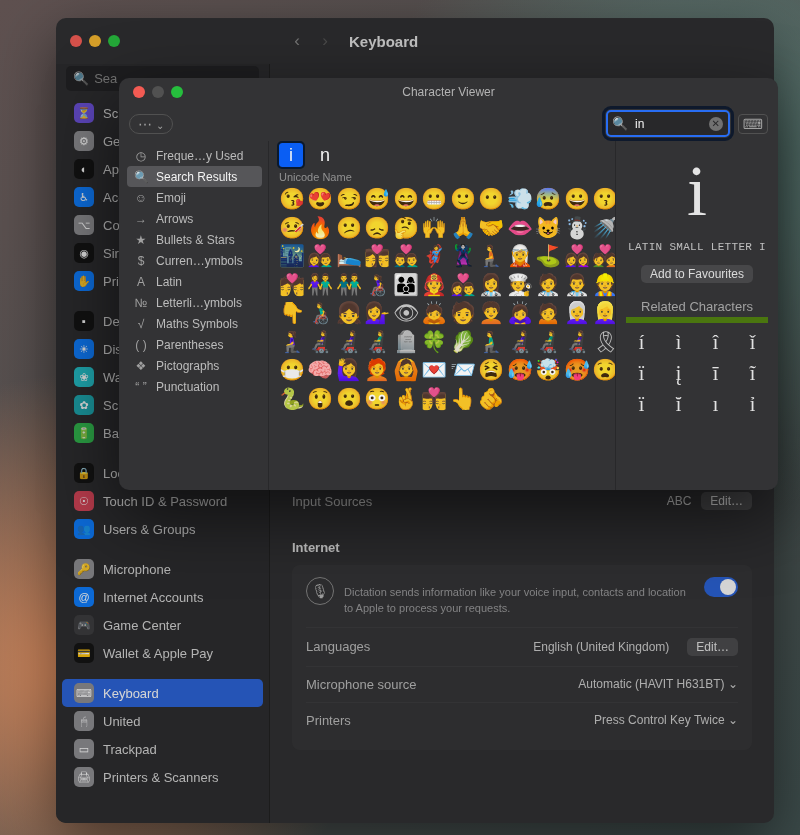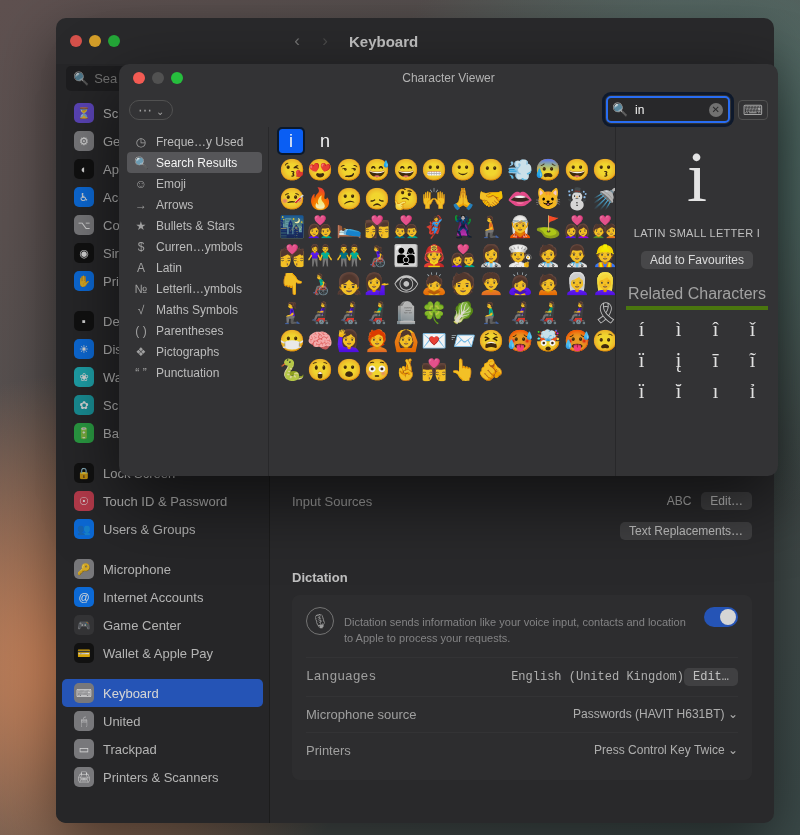--- a/index.html
+++ b/index.html
@@ -26,21 +26,21 @@
   .section-title{color:#e4e4e4;font-weight:600;margin:20px 0 10px;}
   .row{display:flex;align-items:center;justify-content:space-between;padding:10px 0;border-top:1px solid #3a3a3c;}
   .row:first-of-type{border-top:0;}
   .btn{background:#4a4a4c;border-radius:5px;padding:2px 9px;color:#e5e5e5;font-size:12px;}
   .toggle{width:34px;height:20px;background:#2962d9;border-radius:10px;position:relative;}
   .toggle::after{content:"";position:absolute;width:16px;height:16px;background:#fff;border-radius:50%;top:2px;right:2px;}
   .pop{font-size:12px;color:#cfcfcf;}
   .dict-box{background:#333335;border-radius:8px;padding:12px 14px;margin-top:6px;}
   .dict-icon{width:26px;height:26px;border:1.5px solid #888;border-radius:50%;display:flex;align-items:center;justify-content:center;margin-right:10px;color:#bbb;font-size:14px;}
   
-  .win-char{position:absolute;left:119px;top:64px;width:659px;height:412px;background:#353537;border-radius:10px;box-shadow:0 25px 70px rgba(0,0,0,.6);display:flex;flex-direction:column;overflow:hidden;}
+  .win-char{position:absolute;left:119px;top:78px;width:659px;height:412px;background:#353537;border-radius:10px;box-shadow:0 25px 70px rgba(0,0,0,.6);display:flex;flex-direction:column;overflow:hidden;}
   .cv-titlebar{height:28px;display:flex;align-items:center;position:relative;}
   .cv-title{position:absolute;left:0;right:0;text-align:center;color:#bcbcbc;font-size:12px;}
   .cv-toolbar{height:35px;display:flex;align-items:center;padding:0 10px;gap:8px;}
   .cv-menu-btn{color:#aaa;border:1px solid #555;border-radius:12px;padding:1px 8px;font-size:14px;}
   .cv-spacer{flex:1;}
   .cv-search{width:110px;height:23px;background:#2a2a2c;border:2px solid #2a72ff;border-radius:5px;display:flex;align-items:center;padding:0 5px;color:#ccc;outline:3px solid #0e1a2e;outline-offset:1px;}
   .cv-search input{flex:1;background:none;border:0;outline:0;color:#fff;font-size:12px;min-width:0;}
   .cv-clear{width:14px;height:14px;background:#777;border-radius:50%;display:flex;align-items:center;justify-content:center;color:#2a2a2c;font-size:10px;}
   .cv-kbd{color:#aaa;font-size:14px;border:1px solid #555;border-radius:4px;padding:1px 4px;}
   .cv-body{flex:1;display:flex;overflow:hidden;}
@@ -50,23 +50,23 @@
   .cv-cat .ci{width:14px;text-align:center;color:#a8a8a8;font-size:12px;}
   .cv-main{flex:1;padding:2px 4px 2px 10px;overflow:hidden;border-left:1px solid #2a2a2c;}
   .cv-label{color:#999;font-size:11px;margin:4px 0 3px;}
   .cv-chars{display:flex;gap:10px;align-items:center;margin-bottom:4px;}
   .cv-char{width:24px;height:24px;display:flex;align-items:center;justify-content:center;font-size:18px;color:#fff;}
   .cv-char.sel{background:#0a63ff;border-radius:3px;outline:2px solid #0a1a2f;}
   .cv-emoji-grid{display:grid;grid-template-columns:repeat(12,26px);gap:2.5px;}
   .cv-emoji-grid span{font-size:21px;line-height:26px;text-align:center;}
   .cv-right{width:142px;border-left:1px solid #2a2a2c;padding:10px 10px 0;display:flex;flex-direction:column;align-items:center;color:#c9c9c9;text-align:center;overflow:hidden;}
   .cv-big{font-size:72px;font-family:Georgia,serif;color:#f0f0f0;margin-top:4px;line-height:1;}
-  .cv-name{font-size:11px;margin-top:14px;letter-spacing:.3px;}
+  .cv-name{font-size:11px;margin-top:14px;letter-spacing:.3px;font-family:Liberation Mono, monospace;}
   .cv-fav{margin-top:12px;}
-  .cv-rel-title{font-size:16px;color:#aaa;margin-top:16px;align-self:stretch;border-bottom:4px solid #4d7c0f;padding-bottom:3px;}
+  .cv-rel-title{font-size:13px;color:#aaa;margin-top:16px;align-self:stretch;border-bottom:6px solid #4d7c0f;padding-bottom:3px;}
   .cv-rel-grid{display:grid;grid-template-columns:repeat(4,1fr);gap:8px 6px;margin-top:8px;align-self:stretch;}
   .cv-rel-grid span{font-size:20px;color:#eee;text-align:center;font-family:Georgia,serif;}
   .dim{position:absolute;inset:0;background:rgba(20,20,22,.18);pointer-events:none;border-radius:10px;}
   .dim2{background:rgba(20,20,22,.05);}
 </style>
 </head>
 <body>
 
 <div class="wallpaper"></div>
 
@@ -190,43 +190,40 @@
     </div>
     <div class="content">
       <div style="height:418px;"></div>
       <div class="row" style="border-top:0;">
         <span>Input Sources</span>
         <span style="display:flex;gap:10px;align-items:center;">
           <span class="pop">ABC</span>
           <span class="btn">Edit…</span>
         </span>
       </div>
-      <div class="row" style="justify-content:flex-end;border-top:0;padding-top:2px;">
-        <span class="btn">Text Replacements…</span>
-      </div>
-      <div class="section-title">Dictation</div>
+      <div class="section-title">Internet</div>
       <div class="dict-box">
         <div style="display:flex;align-items:flex-start;">
           <div class="dict-icon">🎙</div>
           <div style="flex:1;font-size:11px;color:#9b9b9d;line-height:1.45;">
             <div style="height:8px;"></div>
             <div>Dictation sends information like your voice input, contacts and location to Apple to process your requests.</div>
           </div>
           <div class="toggle" style="margin-left:12px;"></div>
         </div>
-        <div class="row" style="margin-top:10px;font-family:Liberation Mono, monospace;">
+        <div class="row" style="margin-top:10px;">
           <span>Languages</span>
-          <span style="display:flex;gap:0;align-items:center;">
+          <span style="display:flex;gap:18px;align-items:center;">
             <span class="pop">English (United Kingdom)</span>
             <span class="btn">Edit…</span>
           </span>
         </div>
         <div class="row">
           <span>Microphone source</span>
-          <span class="pop"><span>Passwords (HAVIT H631BT)</span> <span>⌄</span></span>
+          <span class="pop"><span>Automatic (HAVIT H631BT)</span> <span>⌄</span></span>
         </div>
         <div class="row">
           <span>Printers</span>
           <span class="pop"><span>Press Control Key Twice</span> <span>⌄</span></span>
         </div>
       </div>
     </div>
   </div>
   <div class="dim"></div>
 </div>
@@ -299,20 +296,21 @@
         <div class="cv-cat">
           <span class="ci">“ ”</span>
           <span>Punctuation</span>
         </div>
       </div>
     <div class="cv-main">
       <div class="cv-chars" id="cv-chars">
           <span class="cv-char sel">i</span>
           <span class="cv-char">n</span>
         </div>
+      <div class="cv-label">Unicode Name</div>
       <div class="cv-emoji-grid" id="cv-emojis">
           <span>😘</span>
           <span>😍</span>
           <span>😏</span>
           <span>😅</span>
           <span>😄</span>
           <span>😬</span>
           <span>🙂</span>
           <span>😶</span>
           <span>💨</span>

